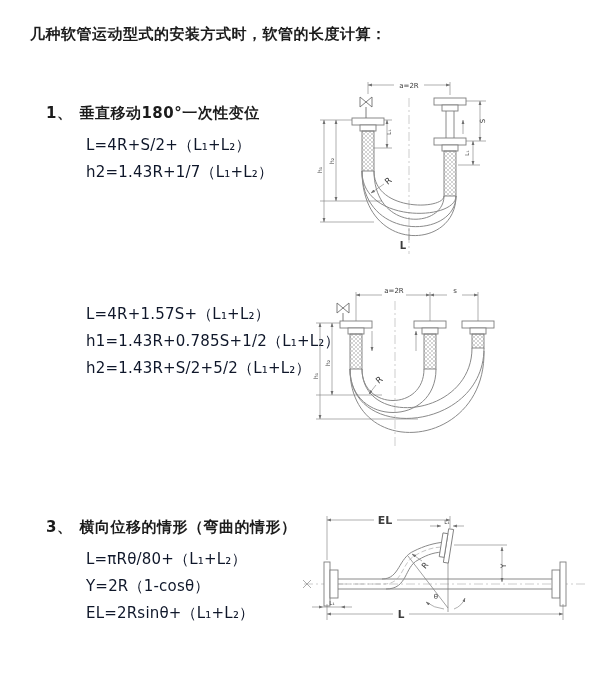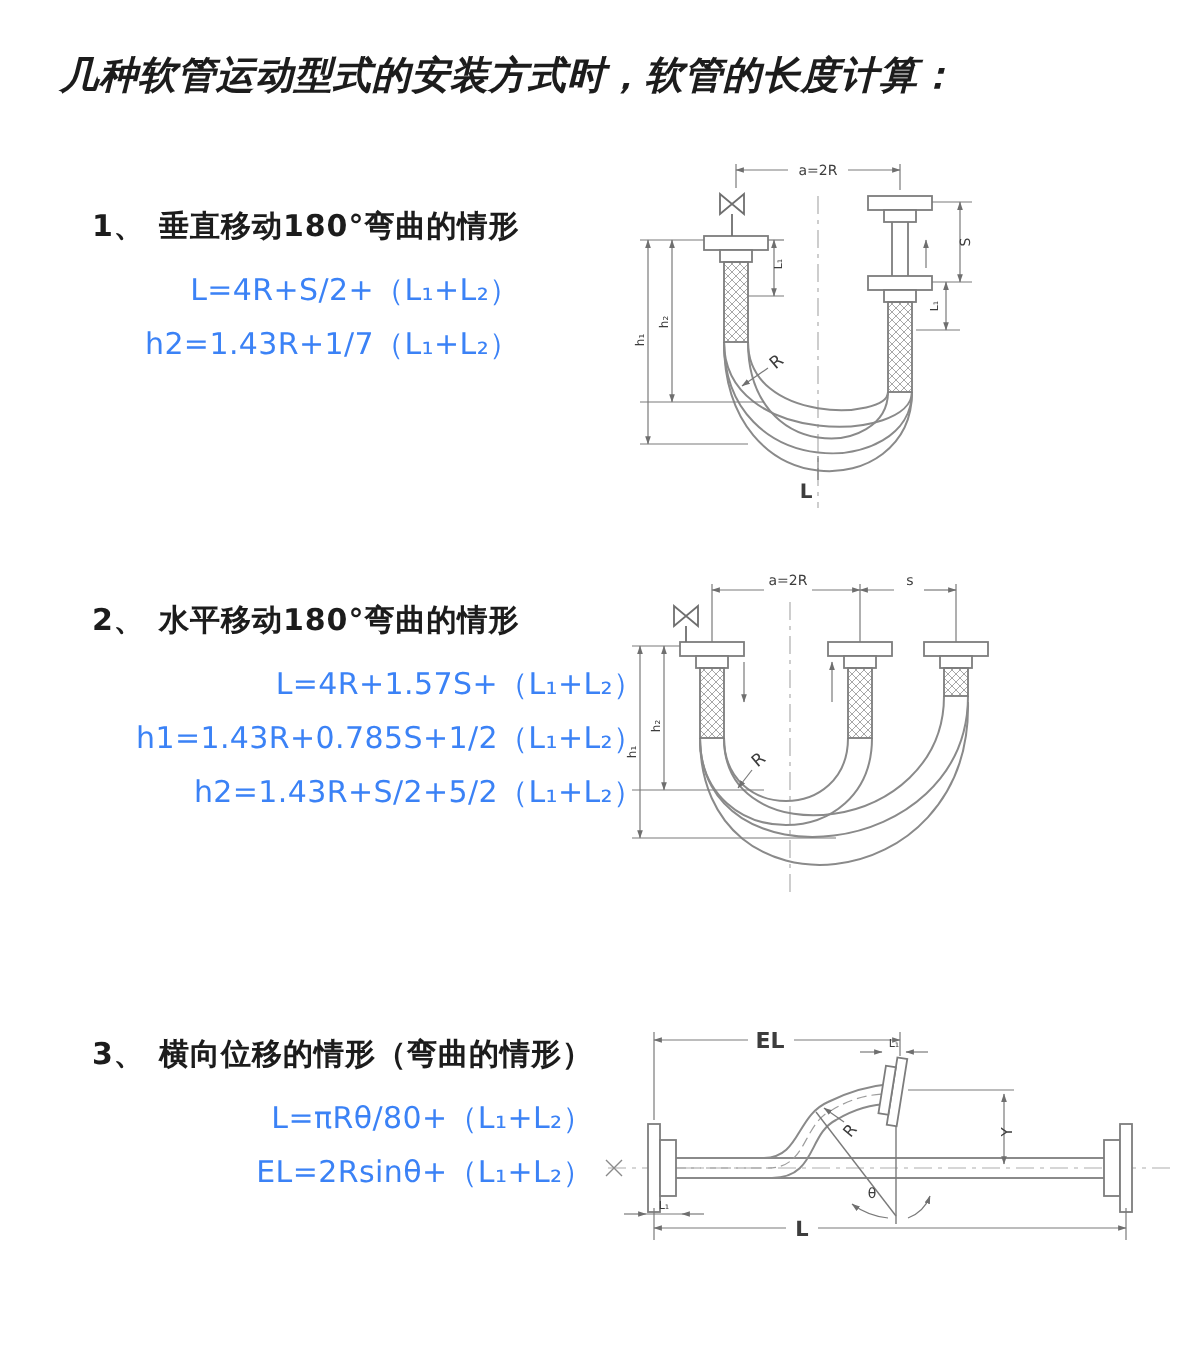--- a/index.html
+++ b/index.html
@@ -7,69 +7,66 @@
     width:600px;height:675px;
     background:#ffffff;
     font-family:"DejaVu Sans","Liberation Sans",sans-serif;
     color:#1c1c1c;
     position:relative;
     overflow:hidden;
   }
   .page{position:absolute;inset:0;background:#ffffff;}
   .title{
     position:absolute;left:30px;top:25px;
-    font-size:19px;font-weight:700;letter-spacing:.5px;
+    font-size:15px;font-weight:700;letter-spacing:.5px;
     white-space:nowrap;
-    font-style:italic;
   }
   .sec{position:absolute;left:46px;white-space:nowrap;}
   .sec-head{font-size:15px;font-weight:700;letter-spacing:.5px;margin-bottom:9px;}
   .sec-num{margin-right:7px;}
   .formula{
     font-size:15px;font-weight:400;letter-spacing:.2px;
-    margin-left:22px;line-height:27px;color:#3b82f6;text-align:right;
+    margin-left:40px;line-height:27px;color:#0f172a;
   }
   #sec1{top:104px;}
   #sec2{top:301px;}
   #sec3{top:518px;}
   .diag{position:absolute;}
   #d1{left:314px;top:64px;width:272px;height:196px;}
   #d2{left:310px;top:281px;width:282px;height:175px;}
   #d3{left:296px;top:506px;width:300px;height:142px;}
   svg text{fill:#3d3d3d;font-family:"DejaVu Sans",sans-serif;}
 </style>
 </head>
 <body>
 
 <div class="page">
 
   <div class="title">几种软管运动型式的安装方式时，软管的长度计算：</div>
 
   <div class="sec" id="sec1">
     <div class="sec-head">
-      <span class="sec-num">1、</span><span>垂直移动180°弯曲的情形</span>
+      <span class="sec-num">1、</span><span>垂直移动180°一次性变位</span>
     </div>
     <div class="formula">L=4R+S/2+（L₁+L₂）</div>
     <div class="formula">h2=1.43R+1/7（L₁+L₂）</div>
   </div>
 
   <div class="sec" id="sec2">
-    <div class="sec-head">
-      <span class="sec-num">2、</span><span>水平移动180°弯曲的情形</span>
-    </div>
     <div class="formula">L=4R+1.57S+（L₁+L₂）</div>
     <div class="formula">h1=1.43R+0.785S+1/2（L₁+L₂）</div>
     <div class="formula">h2=1.43R+S/2+5/2（L₁+L₂）</div>
   </div>
 
   <div class="sec" id="sec3">
     <div class="sec-head">
       <span class="sec-num">3、</span><span>横向位移的情形（弯曲的情形）</span>
     </div>
     <div class="formula">L=πRθ/80+（L₁+L₂）</div>
+    <div class="formula">Y=2R（1-cosθ）</div>
     <div class="formula">EL=2Rsinθ+（L₁+L₂）</div>
   </div>
 
   <svg id="d1" class="diag" viewBox="0 0 272 196">
     <defs>
       <marker id="a1" viewBox="0 0 8 8" refX="7.5" refY="4" markerWidth="7" markerHeight="7" orient="auto-start-reverse">
         <path d="M0,1.3 L8,4 L0,6.7 Z" fill="#6f6f6f"></path>
       </marker>
       <pattern id="p1" width="4" height="4" patternUnits="userSpaceOnUse">
         <path d="M0,4 L4,0 M0,0 L4,4" stroke="#a7a7a7" stroke-width="0.5"></path>

